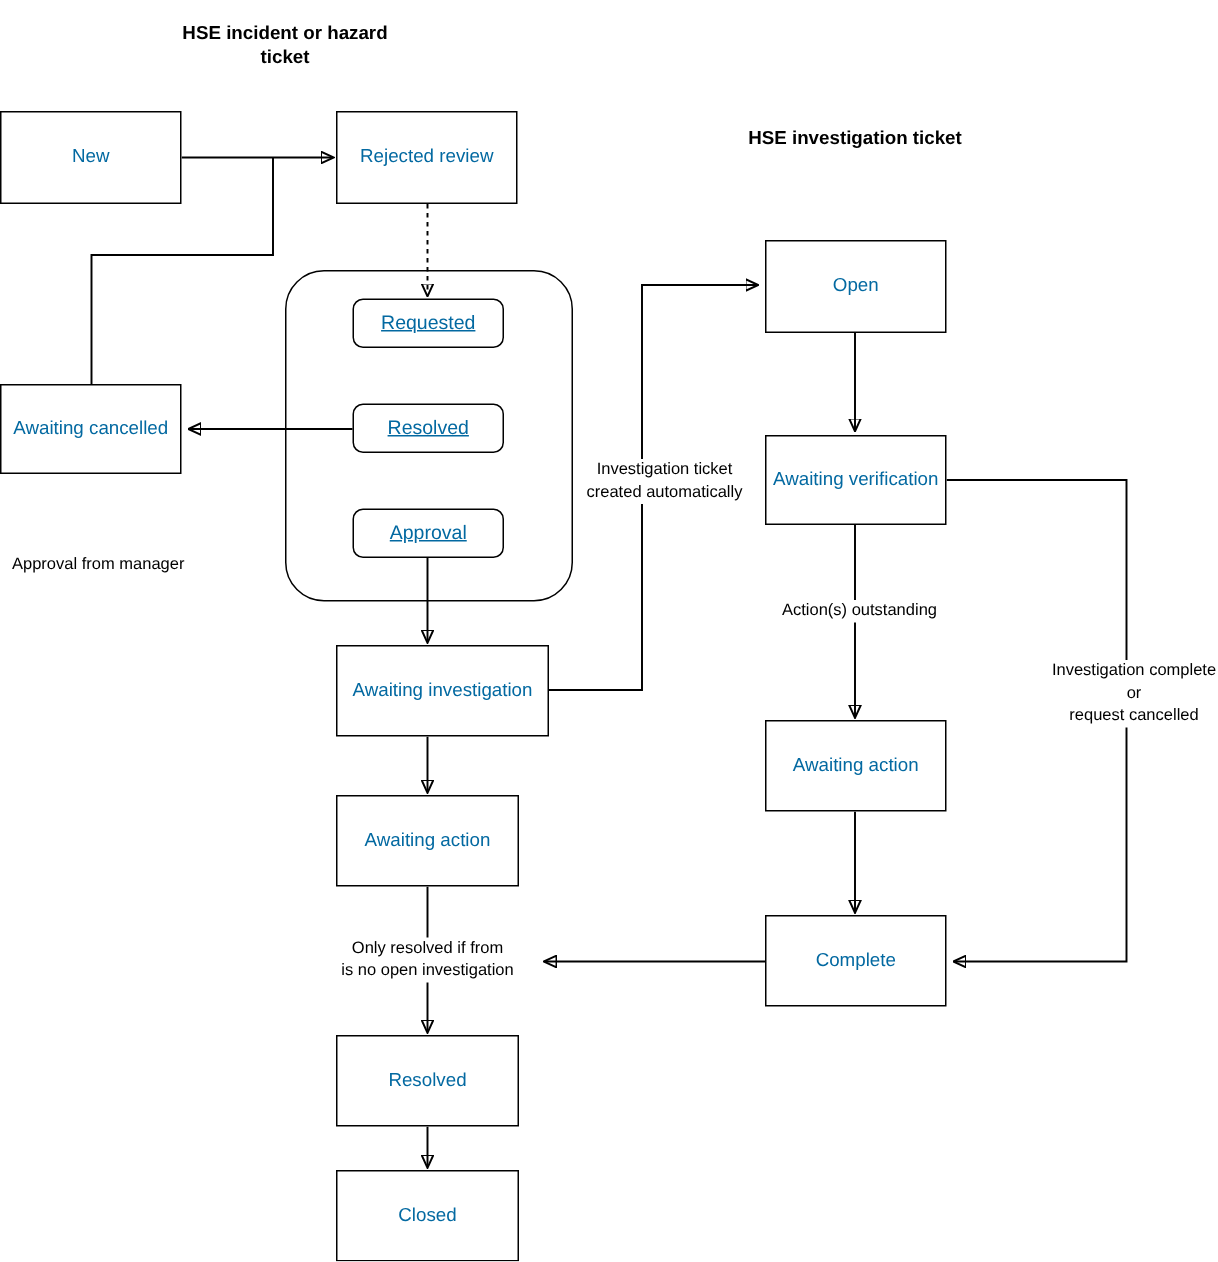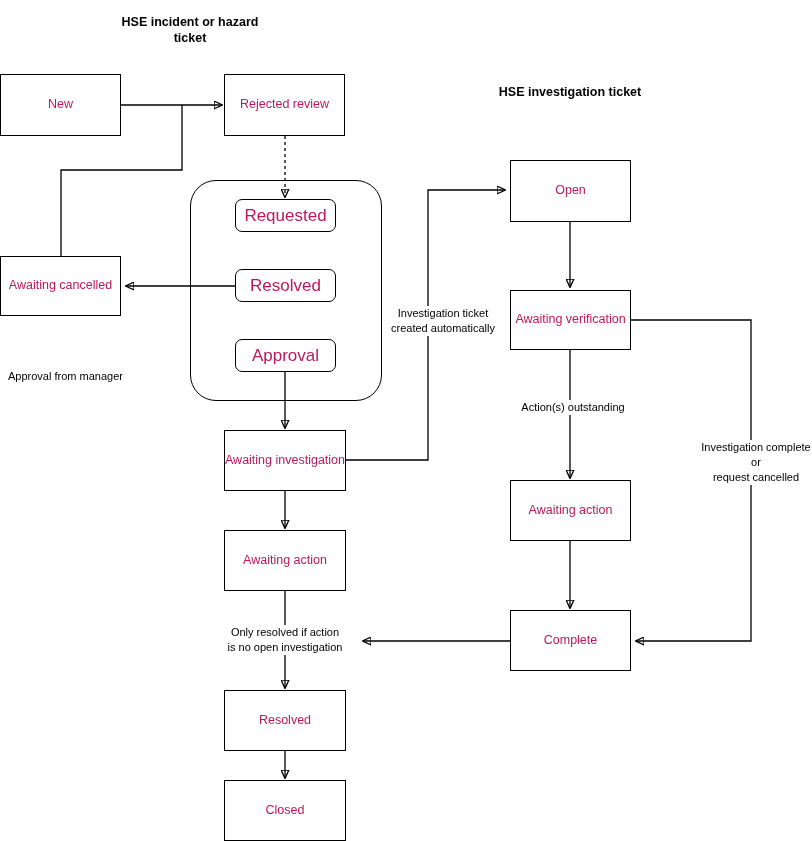--- a/index.html
+++ b/index.html
@@ -33,26 +33,27 @@
   .node {
     position: absolute;
     box-sizing: border-box;
     border: 1.3px solid #000000;
     background: #ffffff;
     display: flex;
     align-items: center;
     justify-content: center;
     text-align: center;
     font-size: 12.5px;
-    color: #be185d;
+    color: #0369a1;
     line-height: 1.25;
   }
   .node.sub {
     border-radius: 7px;
-    font-size: 17px;
+    font-size: 13px;
+    text-decoration: underline;
   }
   .group-box {
     position: absolute;
     box-sizing: border-box;
     border: 1.3px solid #000000;
     border-radius: 26px;
     background: transparent;
   }
   .title {
     position: absolute;
@@ -144,21 +145,21 @@
   </div>
 
   <div class="node sub" style="left:235px; top:269px; width:101px; height:33px;">
     <span>Resolved</span>
   </div>
 
   <div class="node sub" style="left:235px; top:339px; width:101px; height:33px;">
     <span>Approval</span>
   </div>
 
-  <div class="node" style="left:224px; top:430px; width:122px; height:61px;">
+  <div class="node" style="left:224px; top:430px; width:142px; height:61px;">
     <span>Awaiting investigation</span>
   </div>
 
   <div class="node" style="left:224px; top:530px; width:122px; height:61px;">
     <span>Awaiting action</span>
   </div>
 
   <div class="node" style="left:224px; top:690px; width:122px; height:61px;">
     <span>Resolved</span>
   </div>
@@ -196,17 +197,17 @@
     <div>Action(s) outstanding</div>
   </div>
 
   <div class="edge-label" style="left:692px; top:440px; width:128px; white-space:normal;">
     <div>Investigation complete</div>
     <div>or</div>
     <div>request cancelled</div>
   </div>
 
   <div class="edge-label" style="left:224px; top:625px; width:122px; white-space:normal;">
-    <div>Only resolved if action</div>
+    <div>Only resolved if from</div>
     <div>is no open investigation</div>
   </div>
 
 </div>
 
 </body></html>

